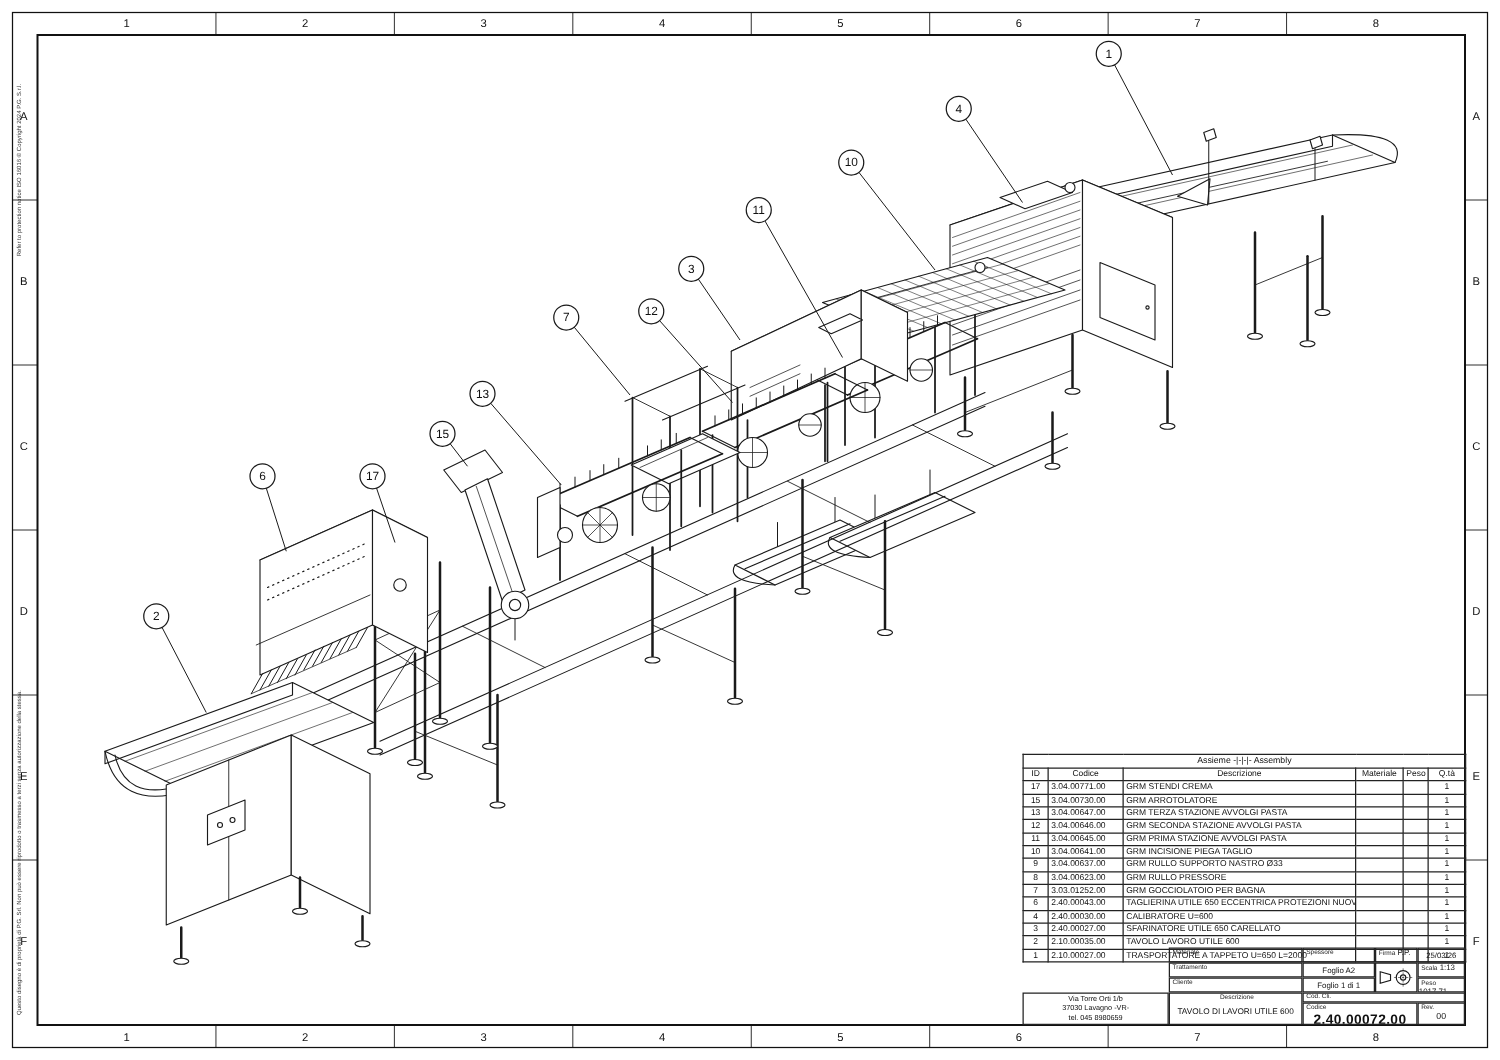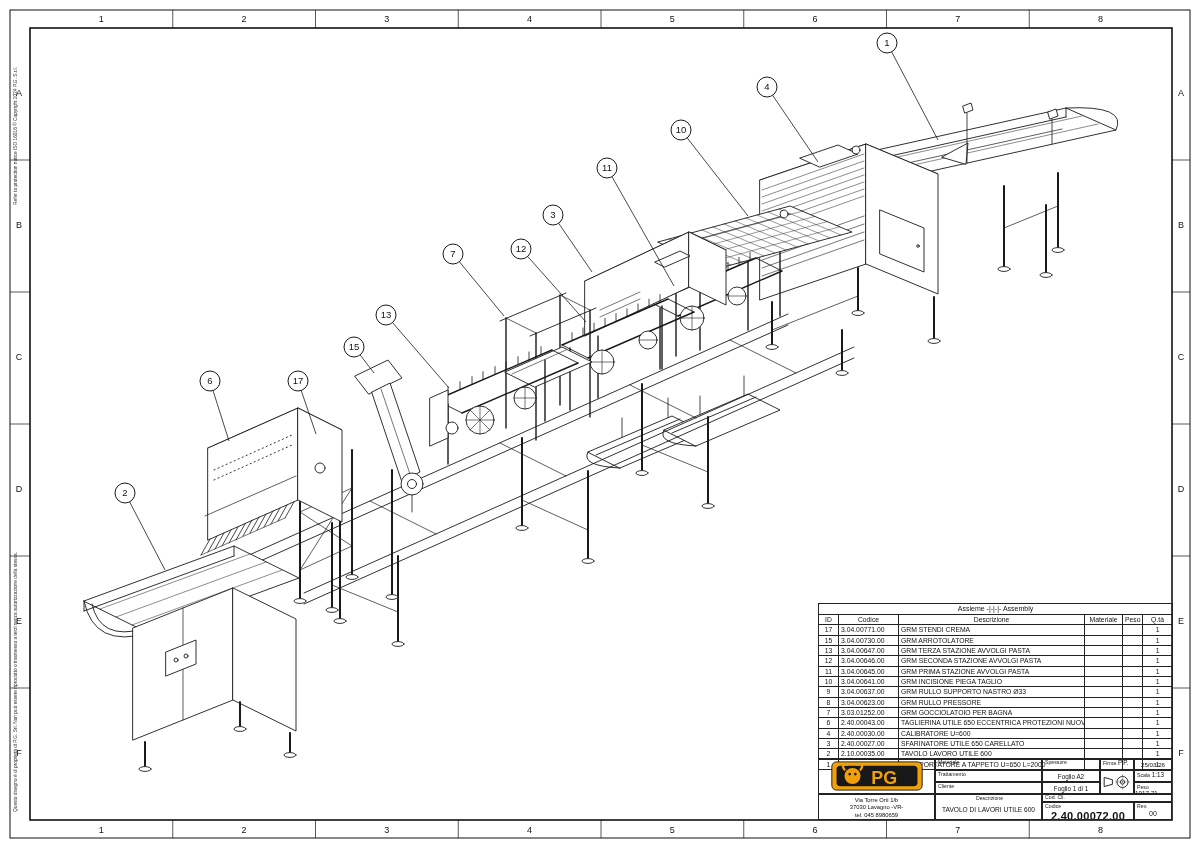--- a/index.html
+++ b/index.html
@@ -453,31 +453,20 @@
             <td class="col3"></td>
             <td class="col4"></td>
             <td class="col5">1</td>
           </tr>
         </tbody>
   </table>
 </div>
 
 <div class="titleblock">
 
-  <div class="tbcell center" style="left:0;top:0;width:117px;height:36px">
-    <svg width="100" height="32" viewBox="0 0 100 34">
-      <rect x="2" y="2" width="96" height="30" rx="5" fill="#f0a10a" stroke="#1a1a1a"></rect>
-      <rect x="7" y="6" width="86" height="22" rx="4" fill="#181818"></rect>
-      <circle cx="24" cy="17" r="8.5" fill="#f0a10a"></circle>
-      <path d="M16,11Q10,3 20,5M32,11Q38,3 28,5" stroke="#f0a10a" stroke-width="2.5" fill="none"></path>
-      <circle cx="21" cy="15" r="1.4" fill="#181818"></circle>
-      <circle cx="27" cy="15" r="1.4" fill="#181818"></circle>
-      <text x="44" y="25" font-size="19" font-weight="bold" fill="#f0a10a" font-family="Liberation Sans, sans-serif">PG</text>
-    </svg>
-  </div>
 
   <div class="tbcell addr" style="left:0;top:36px;width:117px;height:26px">
     <div>Via Torre Orti 1/b</div>
     <div>37030 Lavagno -VR-</div>
     <div>tel. 045 8980659</div>
   </div>
 
   <div class="tbcell" style="left:117px;top:0;width:107px;height:12px">
     <span class="lbl">Materiale</span>
   </div>

